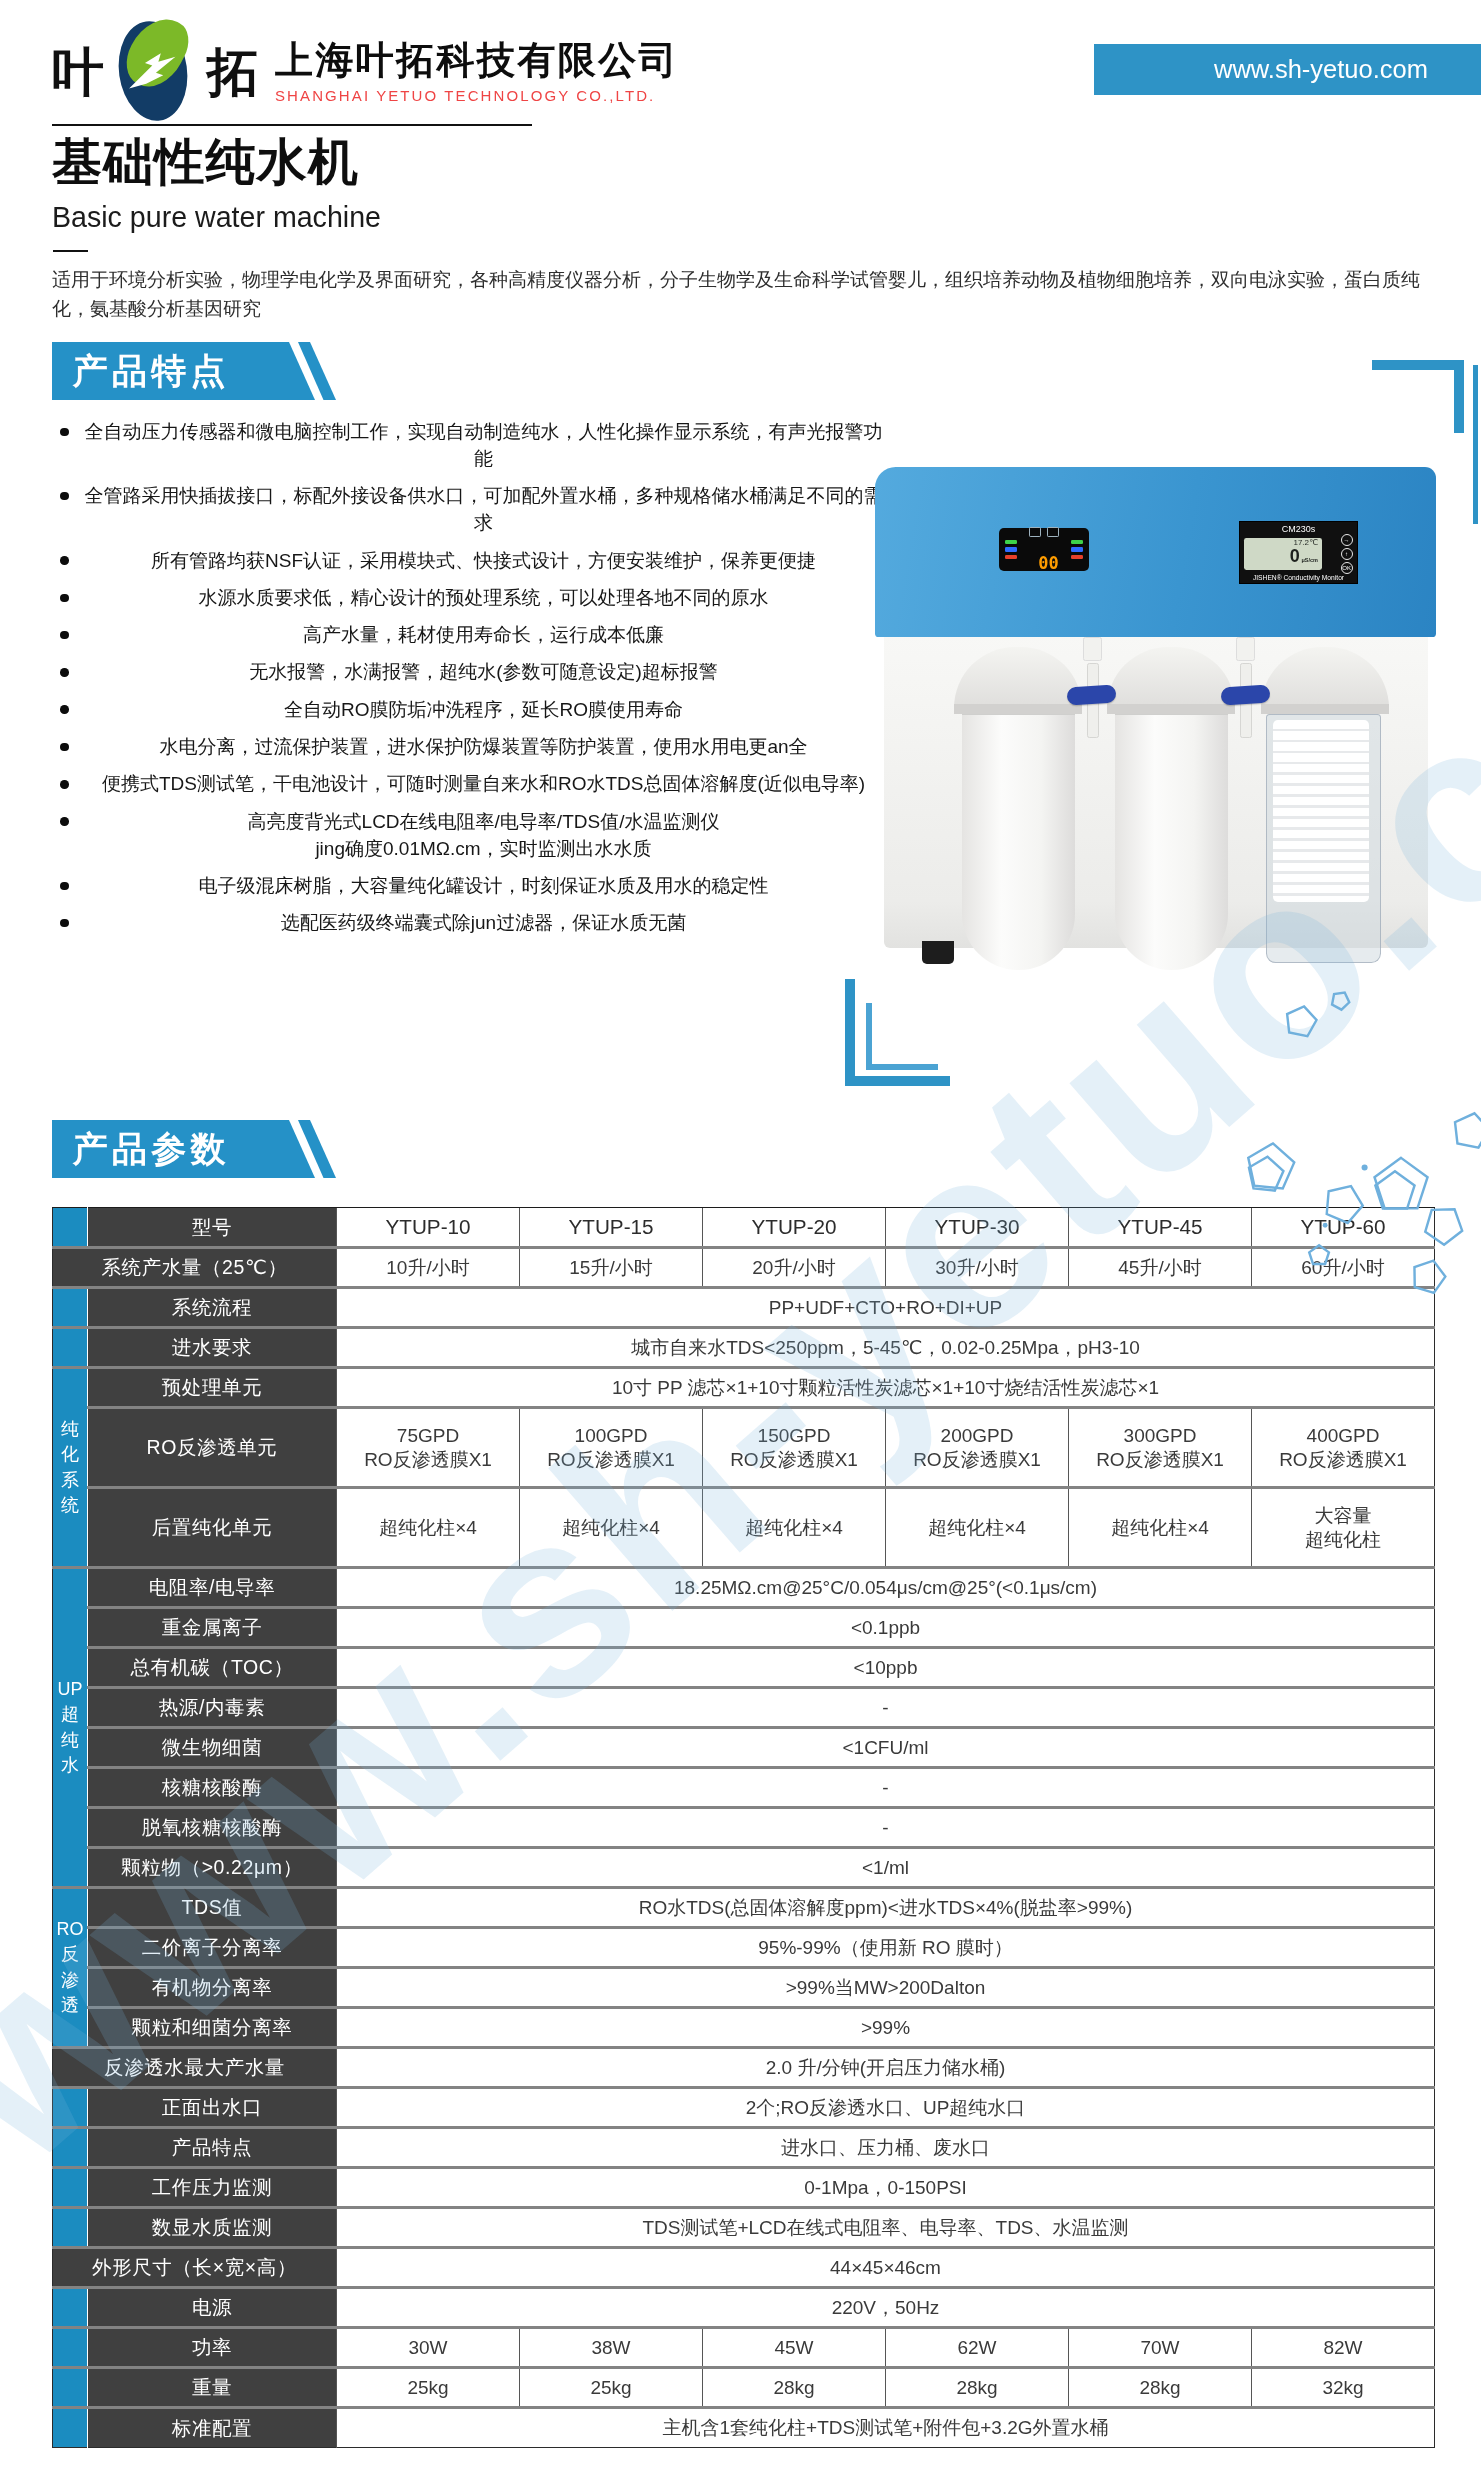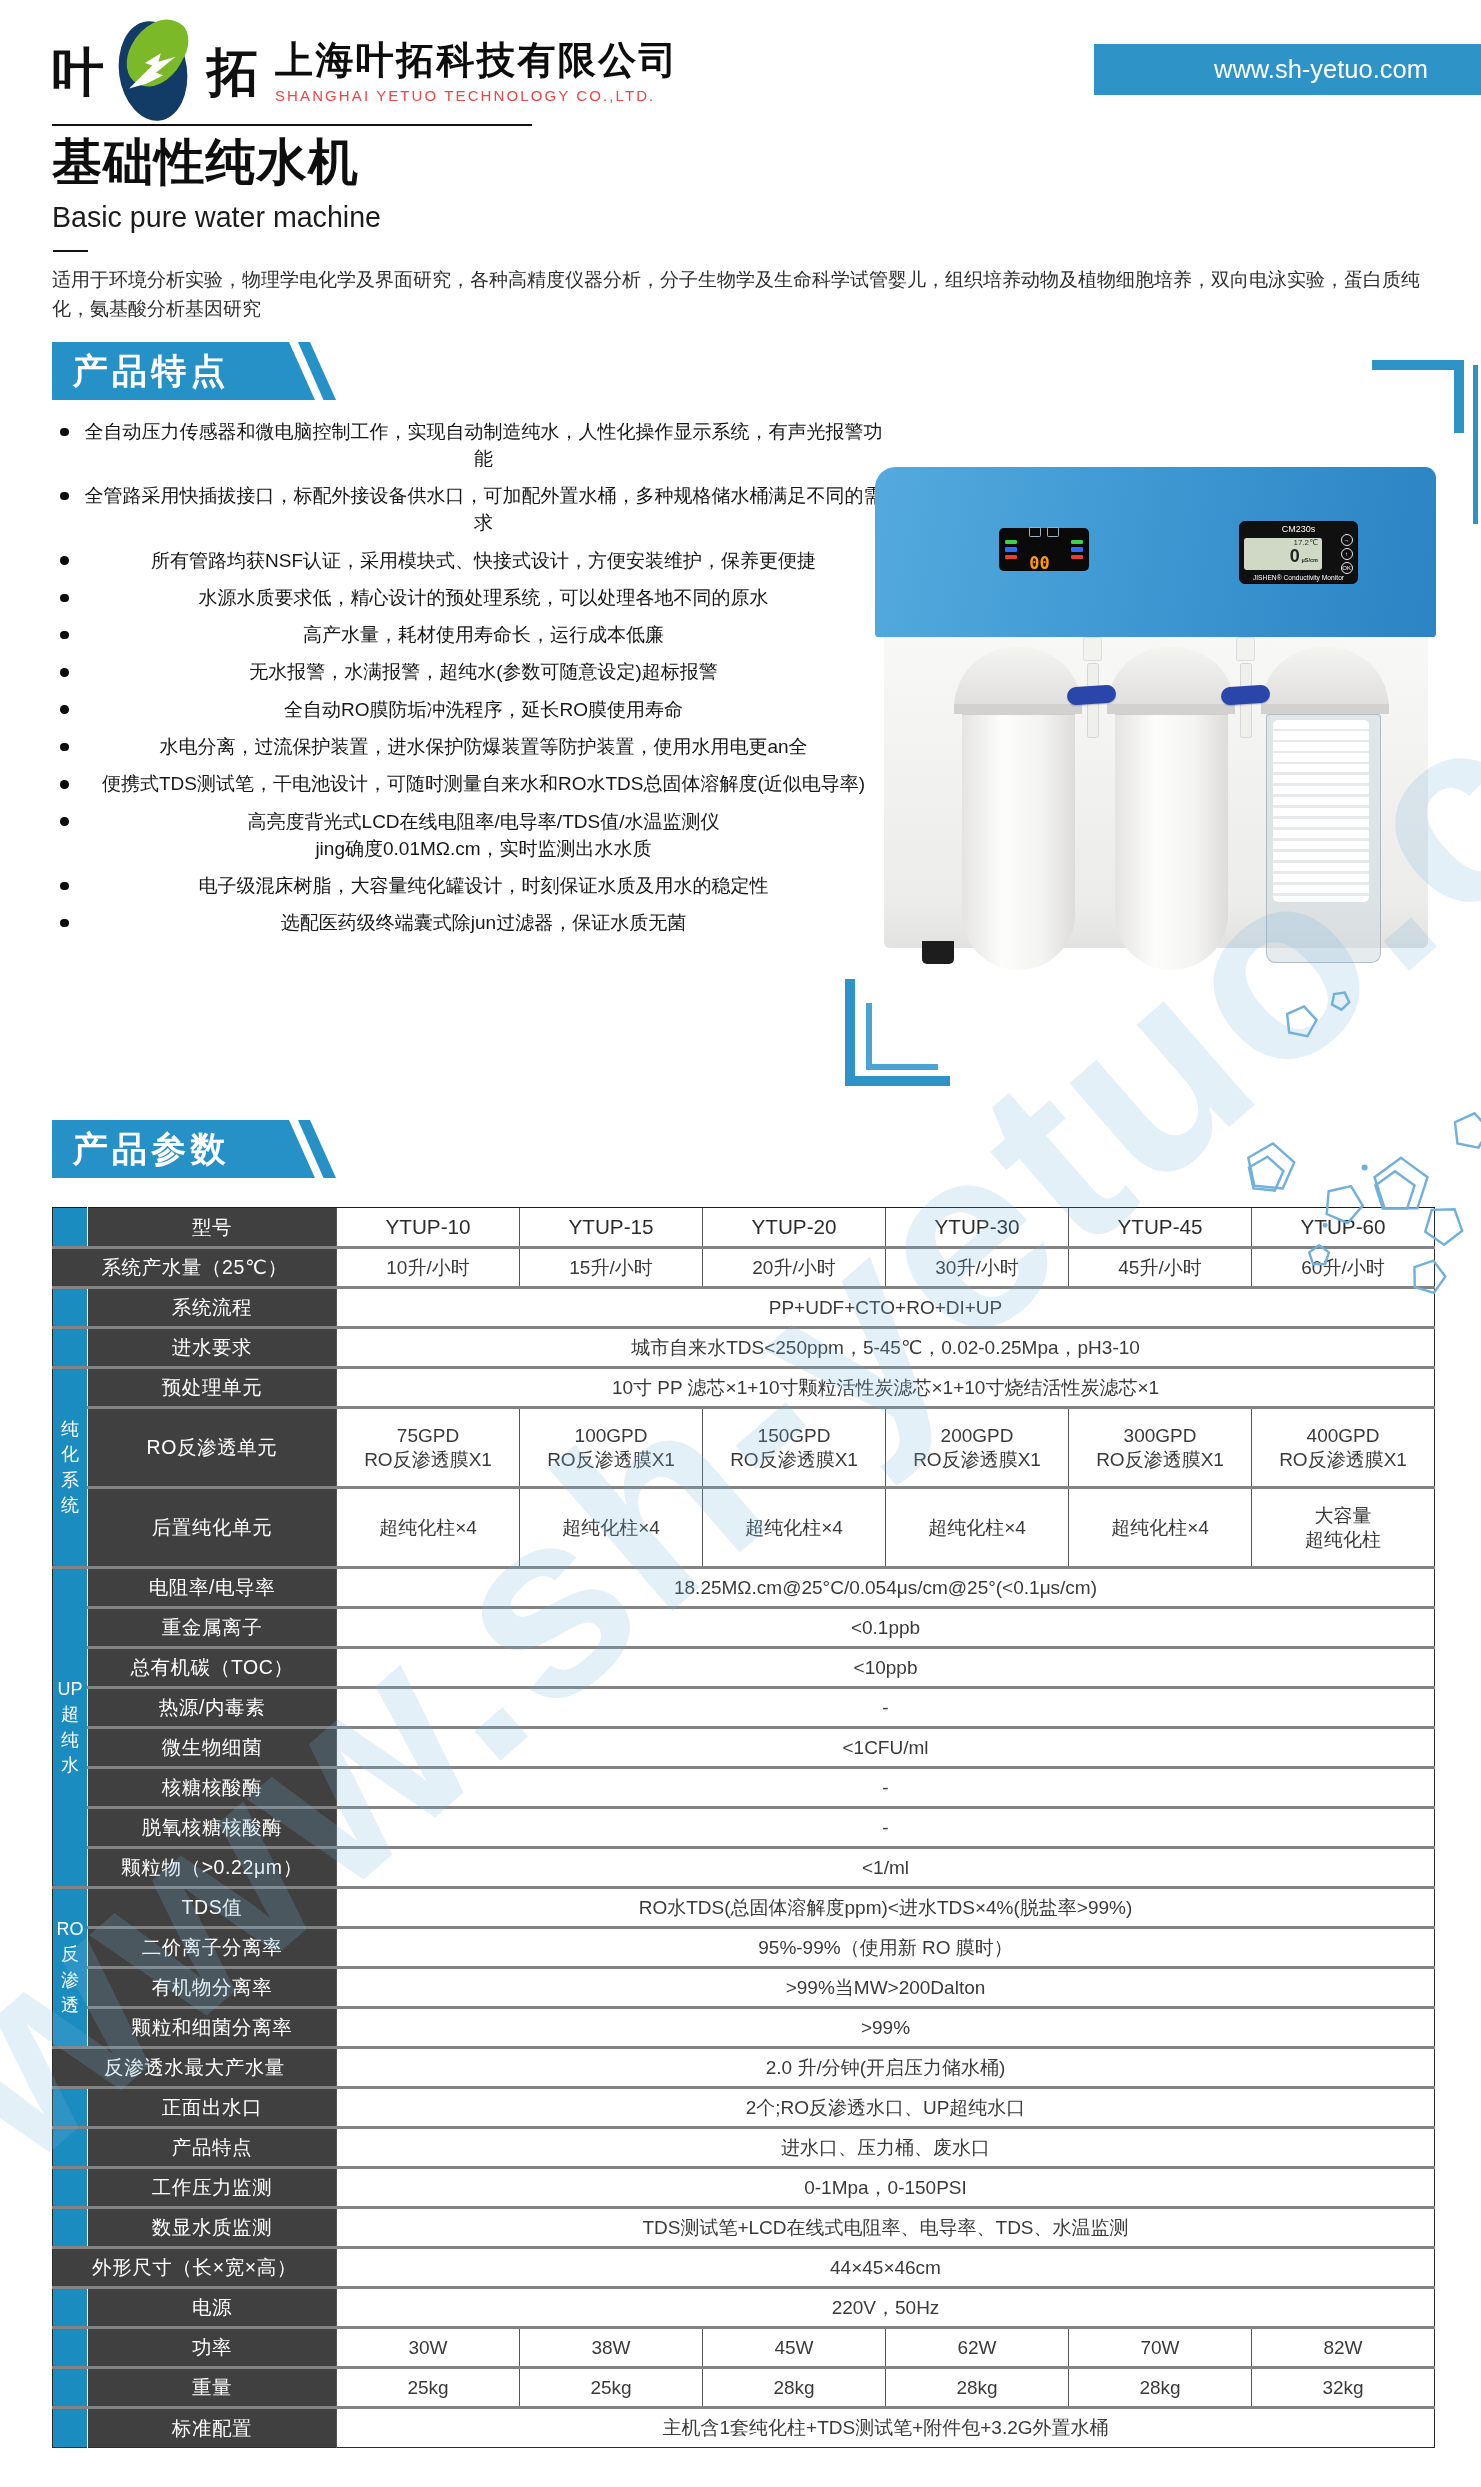--- a/index.html
+++ b/index.html
@@ -53,26 +53,26 @@
   .machine{position:absolute;left:851px;top:389px;width:630px;height:705px;z-index:2;}
   .m-body{position:absolute;left:33px;top:246px;width:544px;height:313px;background:linear-gradient(180deg,#f8f8f6,#ececea 85%,#e2e2e0);border-radius:2.4px 2.4px 6px 6px;}
   .m-foot{position:absolute;left:71px;top:552px;width:32px;height:23px;background:#1d1d1d;border-radius:0 0 4.9px 4.9px;}
   .m-housing{position:absolute;left:24px;top:78px;width:561px;height:170px;
              background:linear-gradient(100deg,#54aade 0%,#3a95d0 55%,#2b84c3 100%);
              border-radius:20.7px 11px 3.6px 3.6px;}
   .m-lcd{position:absolute;left:148px;top:139px;width:90px;height:43px;background:#0a0a0a;border-radius:4.9px;
          display:flex;align-items:center;justify-content:space-between;padding:4.9px 6px;box-sizing:border-box;}
   .lcd-col{display:flex;flex-direction:column;gap:3px;}
   .lcd-b{width:12px;height:4.3px;border-radius:1.2px;}
-  .lcd-mid{display:flex;flex-direction:column;align-items:flex-start;gap:18px;}
+  .lcd-mid{display:flex;flex-direction:column;align-items:flex-end;gap:18px;}
   .lcd-ic{display:flex;gap:6px;}
   .lcd-ic i{display:block;width:9.7px;height:7.3px;border:1.2px solid #9fb3bf;border-radius:1.2px;}
   .lcd-num{font-size:17px;font-weight:bold;color:#ff9d00;line-height:1;font-family:"DejaVu Sans Mono",monospace;}
   .m-mon{position:absolute;left:388px;top:132px;width:119px;height:63px;background:#101010;border:1.8px solid #000;
-         border-radius:6px;box-sizing:border-box;padding:1.8px 3.6px;}
+         border-radius:0;box-sizing:border-box;padding:1.8px 3.6px;}
   .mon-model{text-align:center;color:#fff;font-size:9px;line-height:10.3px;}
   .mon-row{display:flex;gap:19px;align-items:center;}
   .mon-screen{width:78px;height:32px;background:#cfd9c6;border-radius:2.4px;box-sizing:border-box;padding:1.2px 3.6px;text-align:right;}
   .mon-temp{font-size:8px;color:#2a2f2a;line-height:8px;}
   .mon-val{font-size:18px;font-weight:bold;color:#1d211d;line-height:18px;}
   .mon-unit{font-size:5.5px;margin-left:1.8px;}
   .mon-btns{display:flex;flex-direction:column;gap:1.8px;}
   .mon-btn{width:12px;height:12px;border:1.2px solid #e8e8e8;border-radius:50%;color:#fff;font-size:6px;
            display:flex;align-items:center;justify-content:center;box-sizing:border-box;}
   .mon-brand{color:#fff;font-size:6.7px;text-align:center;line-height:8px;}

